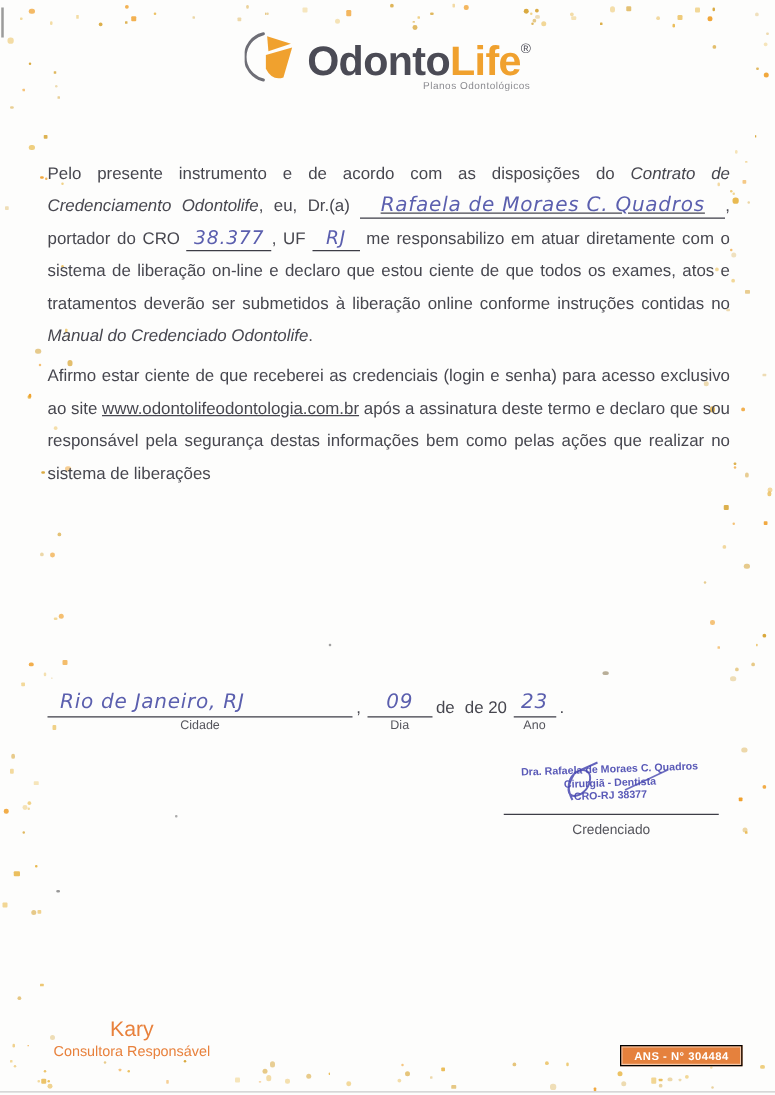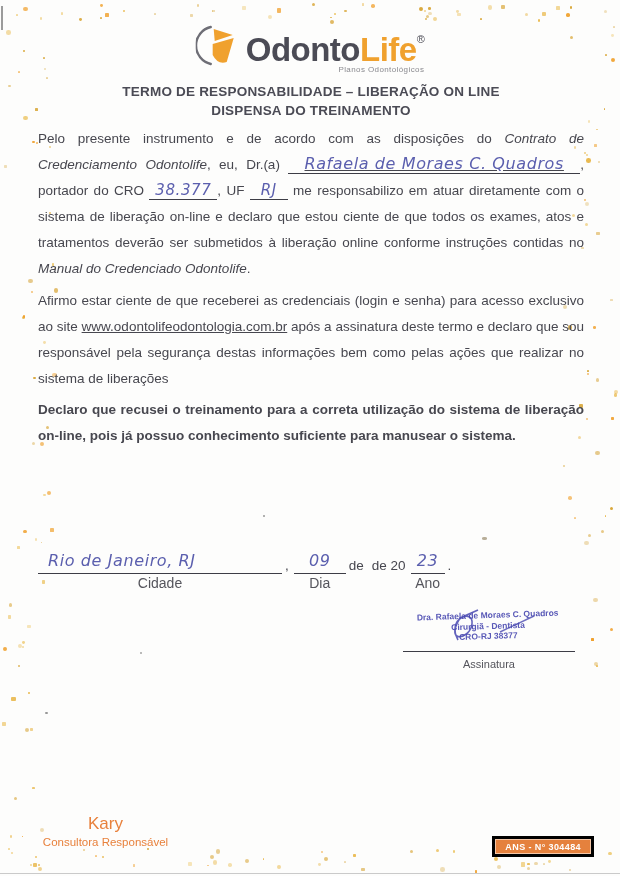--- a/index.html
+++ b/index.html
@@ -38,38 +38,38 @@
   .hand{font-family:"DejaVu Sans",sans-serif;font-style:italic;color:var(--handwriting-blue);letter-spacing:0.6px;}
   .blank{display:inline-block;border-bottom:1.4px solid #3D3D46;text-align:center;line-height:18px;}
   .blank-name{width:292px;font-size:16px;text-decoration:underline;}
   .blank-cro{width:68px;font-size:15px;}
   .blank-uf{width:38px;font-size:15px;}
   
   .date-row{position:absolute;top:548px;left:38px;width:546px;display:flex;align-items:flex-end;font-size:13.5px;}
   .dblank{position:relative;border-bottom:1.4px solid #3D3D46;height:26px;}
   .dblank .hand{display:block;font-size:16px;line-height:26px;}
   .dblank .under-label{position:absolute;top:100%;left:50%;transform:translateX(-50%);
-    font-size:14px;color:#55555C;margin-top:2px;white-space:nowrap;font-style:normal;}
+    font-size:10px;color:#55555C;margin-top:2px;white-space:nowrap;font-style:normal;}
   .b-city{width:244px;text-align:left;padding-left:10px;}
   .b-day{width:52px;text-align:center;}
   .b-month{width:110px;text-align:center;}
   .b-year{width:34px;text-align:center;}
   .sep{padding:0 5px 1px 3px;}
   
   .stamp{position:absolute;left:393px;top:610px;width:190px;text-align:center;
     transform:rotate(-2deg);color:var(--stamp-blue);font-size:8.5px;line-height:10.5px;font-weight:700;opacity:.9;}
   .sig-squiggle{position:absolute;left:428px;top:604px;}
   .sig-line{position:absolute;left:403px;top:651px;width:172px;border-top:1.5px solid #3D3D46;}
   .sig-label{position:absolute;left:403px;top:658px;width:172px;text-align:center;font-size:11px;color:#55555C;}
   
   .consultant{position:absolute;left:38px;top:814px;width:135px;text-align:center;color:#E8813C;}
   .consultant .c-name{font-size:17px;line-height:20px;}
   .consultant .c-role{font-size:11.5px;margin-top:2px;}
   .ans-badge{position:absolute;right:26px;top:836px;padding:3px 10px 2px;
-    background:var(--badge-orange);border:3px solid #000000;
+    background:var(--badge-orange);border:1px solid #000000;
     box-shadow:inset 0 0 0 1px rgba(255,255,255,.55);
     color:#fff;font-size:9px;font-weight:700;letter-spacing:0.4px;white-space:nowrap;}
   
   .dots-layer{position:absolute;inset:0;pointer-events:none;}
   .dot{position:absolute;}
   .scan-corner{position:absolute;left:1px;top:6px;width:2px;height:24px;background:#3A3A3A;opacity:.5;}
   .scan-bottom{position:absolute;left:0;right:0;bottom:2px;height:1px;background:#CACACA;}
 </style>
 </head>
 <body>
@@ -276,34 +276,29 @@
       <path d="M15,3 A19 19 0 0 0 15,40" fill="none" stroke="#6E6E76" stroke-width="2.4" stroke-linecap="round"></path>
       <polygon points="18,5 37,11 19,17" fill="#F0A12E"></polygon>
       <path d="M17,20 L38,14 L31,38 Q22,41 17,31 Z" fill="#F0A12E"></path>
     </svg>
     <div class="logo-text">
       <span class="brand"><span>Odonto</span><span class="accent">Life</span><sup>®</sup></span>
       <span class="tagline">Planos Odontológicos</span>
     </div>
   </header>
 
-  <h1 class="title">
-    <span>TERMO DE RESPONSABILIDADE – LIBERAÇÃO ON LINE</span><br>
-    <span>DISPENSA DO TREINAMENTO</span>
-  </h1>
 
   <p class="body-text p1">
     <span>Pelo presente instrumento e de acordo com as disposições do </span><span class="italic">Contrato de Credenciamento Odontolife</span><span>, eu, Dr.(a) </span><span class="blank blank-name"><span class="hand">Rafaela de Moraes C. Quadros</span></span><span>, portador do CRO </span><span class="blank blank-cro"><span class="hand">38.377</span></span><span>, UF </span><span class="blank blank-uf"><span class="hand">RJ</span></span><span> me responsabilizo em atuar diretamente com o sistema de liberação on-line e declaro que estou ciente de que todos os exames, atos e tratamentos deverão ser submetidos à liberação online conforme instruções contidas no </span><span class="italic">Manual do Credenciado Odontolife</span><span>.</span>
   </p>
 
   <p class="body-text p2">
     <span>Afirmo estar ciente de que receberei as credenciais (login e senha) para acesso exclusivo ao site </span><span class="link">www.odontolifeodontologia.com.br</span><span> após a assinatura deste termo e declaro que sou responsável pela segurança destas informações bem como pelas ações que realizar no sistema de liberações</span>
   </p>
 
-  <p class="body-text p3">Declaro que recusei o treinamento para a correta utilização do sistema de liberação on-line, pois já possuo conhecimento suficiente para manusear o sistema.</p>
 
   <div class="date-row">
     <span class="dblank b-city">
       <span class="hand">Rio de Janeiro, RJ</span>
       <span class="under-label">Cidade</span>
     </span>
     <span class="sep">,</span>
     <span class="dblank b-day">
       <span class="hand">09</span>
       <span class="under-label">Dia</span>
@@ -320,21 +315,21 @@
   <div class="stamp">
     <div>Dra. Rafaela de Moraes C. Quadros</div>
     <div>Cirurgiã - Dentista</div>
     <div>CRO-RJ 38377</div>
   </div>
   <svg class="sig-squiggle" width="130" height="48" viewBox="0 0 130 48">
     <path d="M30,36 C18,14 46,4 44,20 C42,36 16,40 32,14 L50,6" fill="none" stroke="#4848B0" stroke-width="1.6" opacity="0.85"></path>
     <path d="M72,28 L106,12" fill="none" stroke="#4848B0" stroke-width="1.4" opacity="0.8"></path>
   </svg>
   <div class="sig-line"></div>
-  <div class="sig-label">Assinatura</div>
+  <div class="sig-label">Credenciado</div>
 
   <div class="consultant">
     <div class="c-name">Kary</div>
     <div class="c-role">Consultora Responsável</div>
   </div>
   <div class="ans-badge">ANS - N° 304484</div>
 
 </div>
 
 </body></html>

